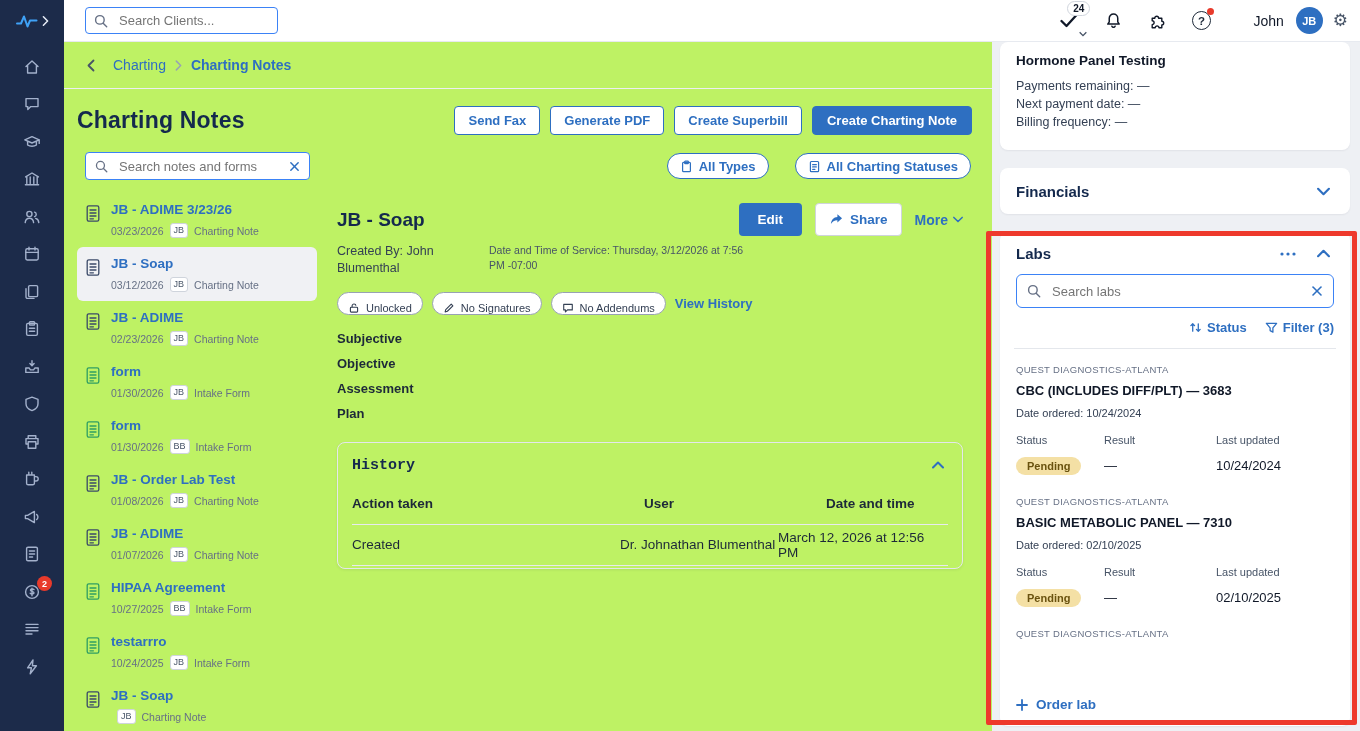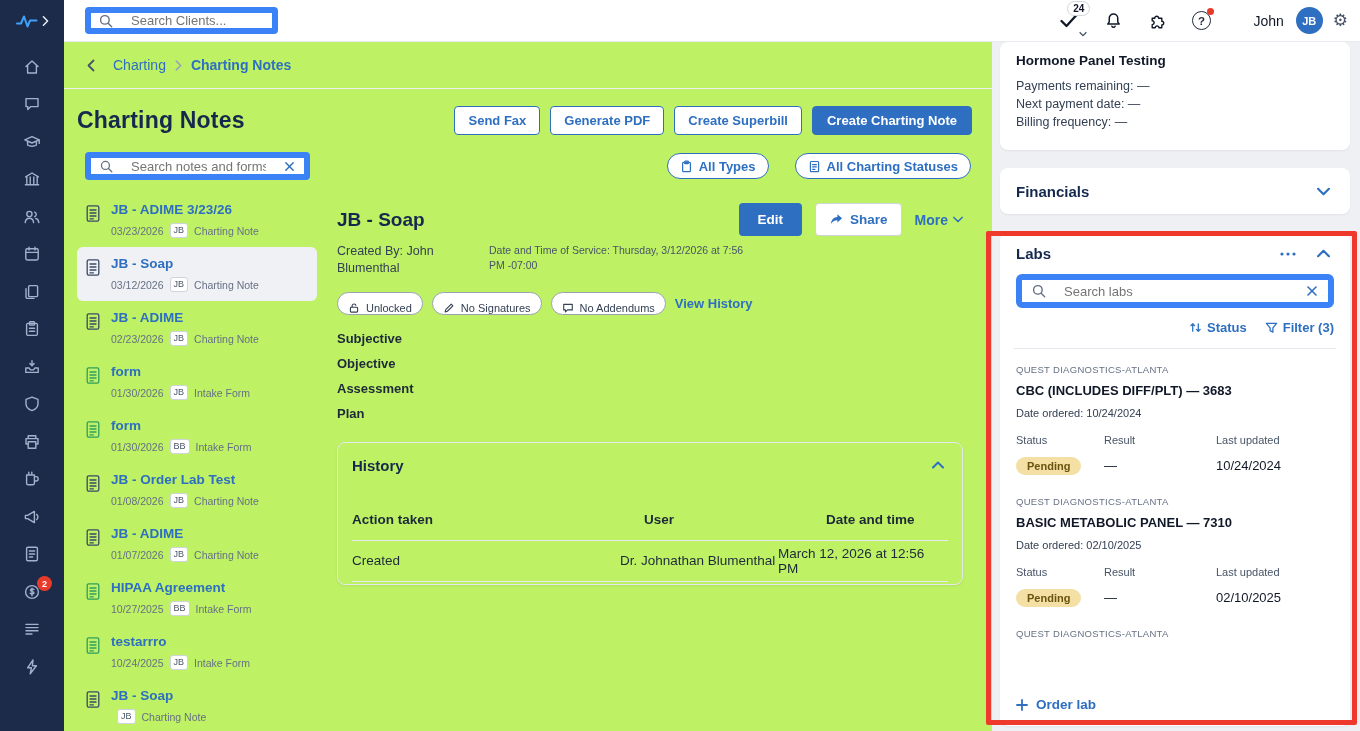--- a/index.html
+++ b/index.html
@@ -13,21 +13,21 @@
 
   
   .rail{position:absolute;left:0;top:0;width:64px;height:731px;background:var(--sidebar);z-index:30;display:flex;flex-direction:column;}
   .rail-logo{height:42px;display:flex;align-items:center;justify-content:center;gap:4px;cursor:pointer;color:#e8eef8;}
   .rail-nav{flex:1;display:flex;flex-direction:column;align-items:center;padding-top:6px;}
   .rail-item{position:relative;width:64px;height:37.5px;display:flex;align-items:center;justify-content:center;color:#a3b1cc;cursor:pointer;}
   .rail-badge{position:absolute;top:3px;right:12px;min-width:15px;height:15px;border-radius:8px;background:#e83a2b;color:#fff;font-size:9px;font-weight:700;display:flex;align-items:center;justify-content:center;padding:0 3px;}
 
   
   .topbar{position:absolute;left:64px;top:0;right:0;height:42px;background:#fff;border-bottom:1px solid #e7eaf0;display:flex;align-items:center;padding:0 12px 0 21px;z-index:20;}
-  .search-box{display:flex;align-items:center;gap:18px;border:6px solid #3b82f6;border-radius:4px;color:#98a2b3;background:#fff;}
+  .search-box{display:flex;align-items:center;gap:11px;border:1px solid #3b82f6;border-radius:4px;color:#98a2b3;background:#fff;}
   .search-clients{width:193px;height:27px;padding:0 8px;}
   .search-box input{border:none;outline:none;flex:1;min-width:0;font-size:13px;font-family:inherit;color:#344054;background:transparent;}
   .topbar-right{margin-left:auto;display:flex;align-items:center;}
   .tb-item{position:relative;width:44px;height:40px;display:flex;align-items:center;justify-content:center;color:#1d2939;cursor:pointer;}
   .tb-badge{position:absolute;top:0;right:1px;background:#fff;border:1px solid #d0d5dd;border-radius:9px;font-size:10px;font-weight:700;padding:1px 5px;color:#101828;line-height:1.1;}
   .tb-dot{position:absolute;top:7px;right:9px;width:7px;height:7px;border-radius:50%;background:#e83a2b;}
   .tb-caret{position:absolute;bottom:4px;right:4px;color:#475467;}
   .qmark{width:19px;height:19px;border:1.7px solid #1d2939;border-radius:50%;display:flex;align-items:center;justify-content:center;}
   .qmark::after{content:"?";font-size:11.5px;font-weight:700;color:#1d2939;}
   .tb-user{font-size:14px;color:#101828;margin:0 12px 0 30px;cursor:pointer;}
@@ -67,26 +67,26 @@
   .detail-head{display:flex;align-items:center;}
   .detail-title{font-size:19px;font-weight:700;color:#14294d;}
   .detail-actions{margin-left:auto;display:flex;align-items:center;gap:13px;}
   .btn-edit{height:33px;padding:0 19px;background:var(--accent);color:#fff;border:none;border-radius:4px;font-size:13.5px;font-weight:600;font-family:inherit;cursor:pointer;}
   .btn-share{height:33px;padding:0 13px;background:#fff;border:1px solid #cfd4dc;color:var(--accent);border-radius:4px;font-size:13.5px;font-weight:600;font-family:inherit;display:flex;align-items:center;gap:7px;cursor:pointer;}
   .more-link{color:var(--accent);font-size:14px;font-weight:600;display:flex;align-items:center;gap:5px;cursor:pointer;}
   .detail-meta{display:flex;gap:34px;margin-top:7px;}
   .created-by{width:118px;font-size:12.5px;color:#344054;line-height:1.35;}
   .service-dt{width:262px;font-size:10.5px;color:#475467;line-height:1.45;}
   .pill-row{display:flex;align-items:center;gap:9px;margin-top:15px;}
-  .status-pill{height:23px;display:flex;align-items:flex-start;gap:6px;padding:9px 10px;border:1px solid #98a2b3;border-radius:12px;font-size:11px;color:#344054;background:#fff;font-family:inherit;cursor:pointer;}
+  .status-pill{height:23px;display:flex;align-items:flex-end;gap:6px;padding:0 10px;border:1px solid #98a2b3;border-radius:12px;font-size:11px;color:#344054;background:#fff;font-family:inherit;cursor:pointer;}
   .view-history{color:var(--accent);font-size:13px;font-weight:700;cursor:pointer;}
   .sections{margin-top:16px;}
   .section-label{font-size:13px;font-weight:700;color:#1d2939;margin-bottom:10px;}
   .history-card{margin-top:21px;border:1px solid #e4e7ec;border-radius:8px;box-shadow:0 1px 3px rgba(16,24,40,.08);padding:14px 14px 2px;}
-  .history-head{display:flex;align-items:center;margin-bottom:26px;}
+  .history-head{display:flex;align-items:center;margin-bottom:10px;font-family:Liberation Mono, monospace;}
   .history-title{font-size:15px;font-weight:700;color:#14294d;}
   .history-chevron{margin-left:auto;color:var(--accent);cursor:pointer;padding:4px;}
   .h-row{display:grid;grid-template-columns:268px 158px 1fr;align-items:center;border-bottom:1px solid #e7eaf0;min-height:41px;font-size:13.5px;color:#1d2939;}
   .h-row.header{font-weight:700;gap:24px;}
 
   
   .right-panel{position:absolute;left:992px;top:42px;width:368px;bottom:0;background:#eef0f4;padding:0 10px 0 8px;overflow:hidden;}
   .card{background:#fff;border-radius:8px;box-shadow:0 1px 2px rgba(16,24,40,.06);}
   .pkg-card{padding:11px 16px;height:108px;margin-bottom:18px;}
   .pkg-title{font-size:13.5px;font-weight:700;color:#101828;margin-bottom:9px;}

